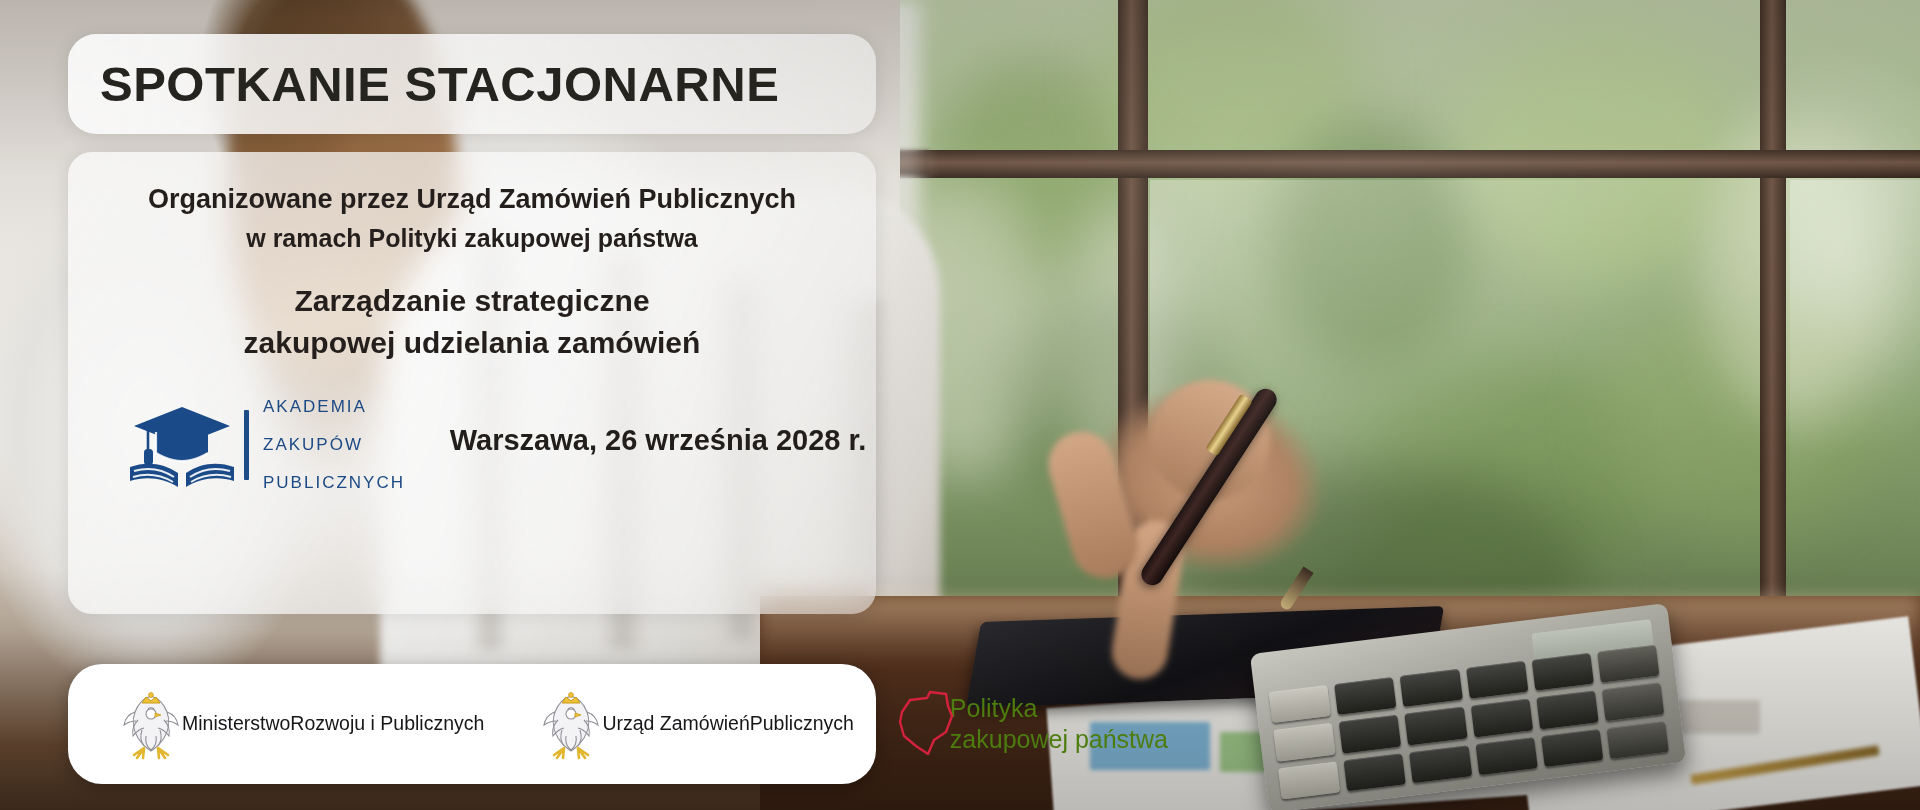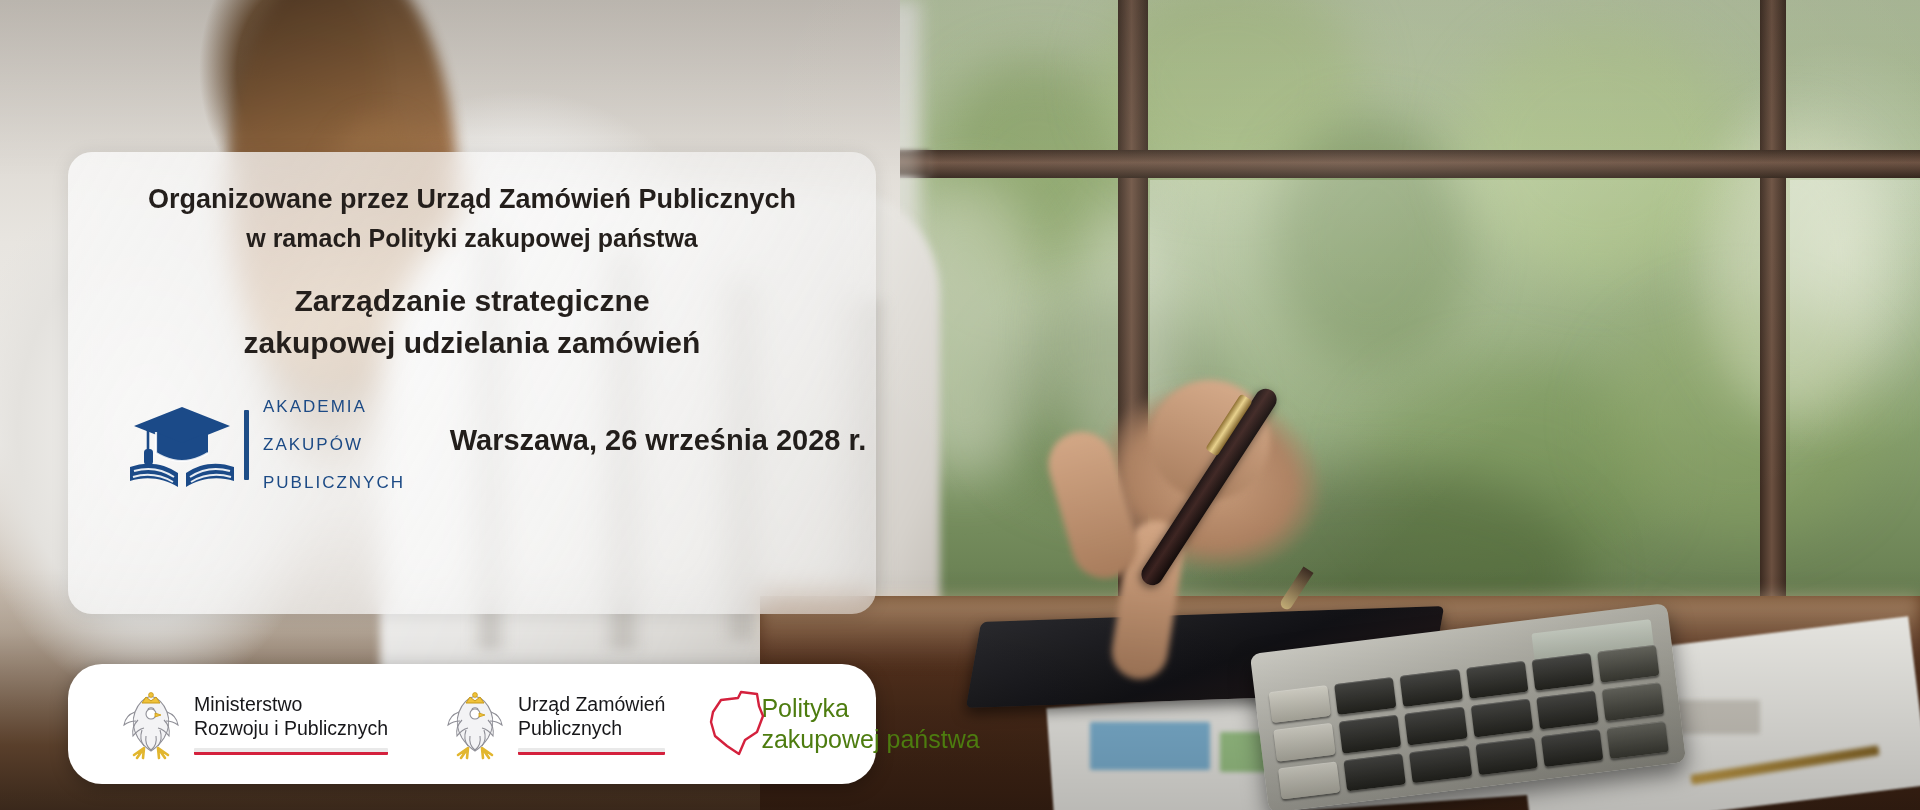--- a/index.html
+++ b/index.html
@@ -164,21 +164,21 @@
   #footer-bar{
     position:absolute;left:68px;top:664px;width:808px;height:120px;
     background:#ffffff;border-radius:34px;display:flex;align-items:center;
     box-shadow:0 4px 18px rgba(0,0,0,.28);
   }
   .foot-logo{display:flex;align-items:center;height:92px;}
   #foot-1{margin-left:52px;}
   #foot-2{margin-left:56px;justify-content:center;}
   #foot-3{margin-left:40px;}
   .eagle{width:62px;height:76px;flex:0 0 62px;}
-  .foot-txt{margin-left:12px;display:flex;flex-direction:column;justify-content:center;}
+  .foot-txt{display:flex;flex-direction:row;justify-content:center;}
   .foot-txt .l{font-size:19.5px;color:#17171a;line-height:1.22;white-space:nowrap;
     font-family:"Liberation Sans",sans-serif;}
   .foot-rule{margin-top:7px;height:7px;width:100%;
     background:linear-gradient(180deg,#e9e9e9 0 50%,#d4213d 50% 100%);border-radius:1px;}
   #pzp-mark{position:relative;width:62px;height:76px;flex:0 0 62px;}
   #pzp-txt{margin-left:-6px;display:flex;flex-direction:column;justify-content:center;}
   #pzp-txt .l{font-size:25px;color:#4d7c0f;line-height:1.25;white-space:nowrap;}
 </style>
 </head>
 <body>
@@ -261,20 +261,23 @@
     <div class="finger" style="left:1120px;top:520px;width:56px;height:160px;transform:rotate(9deg);"></div>
     <div class="finger" style="left:1060px;top:430px;width:66px;height:150px;transform:rotate(-16deg);"></div>
     <div class="finger" style="left:1150px;top:380px;width:120px;height:120px;border-radius:60px;transform:rotate(20deg);"></div>
     <div class="pen"></div>
     <div class="pen-ring"></div>
     <div class="pen-tip"></div>
 
     <div class="bg-grade"></div>
   </div>
 
+  <div id="title-card" class="glass">
+    <div id="title-text">SPOTKANIE STACJONARNE</div>
+  </div>
 
   <div id="body-card" class="glass">
 
     <div class="line" id="org1">Organizowane przez Urząd Zamówień Publicznych</div>
     <div class="line" id="org2">w ramach Polityki zakupowej państwa</div>
 
     <div class="line" id="topic1">Zarządzanie strategiczne</div>
     <div class="line" id="topic2">zakupowej udzielania zamówień</div>
 
     <div id="aka-logo">

